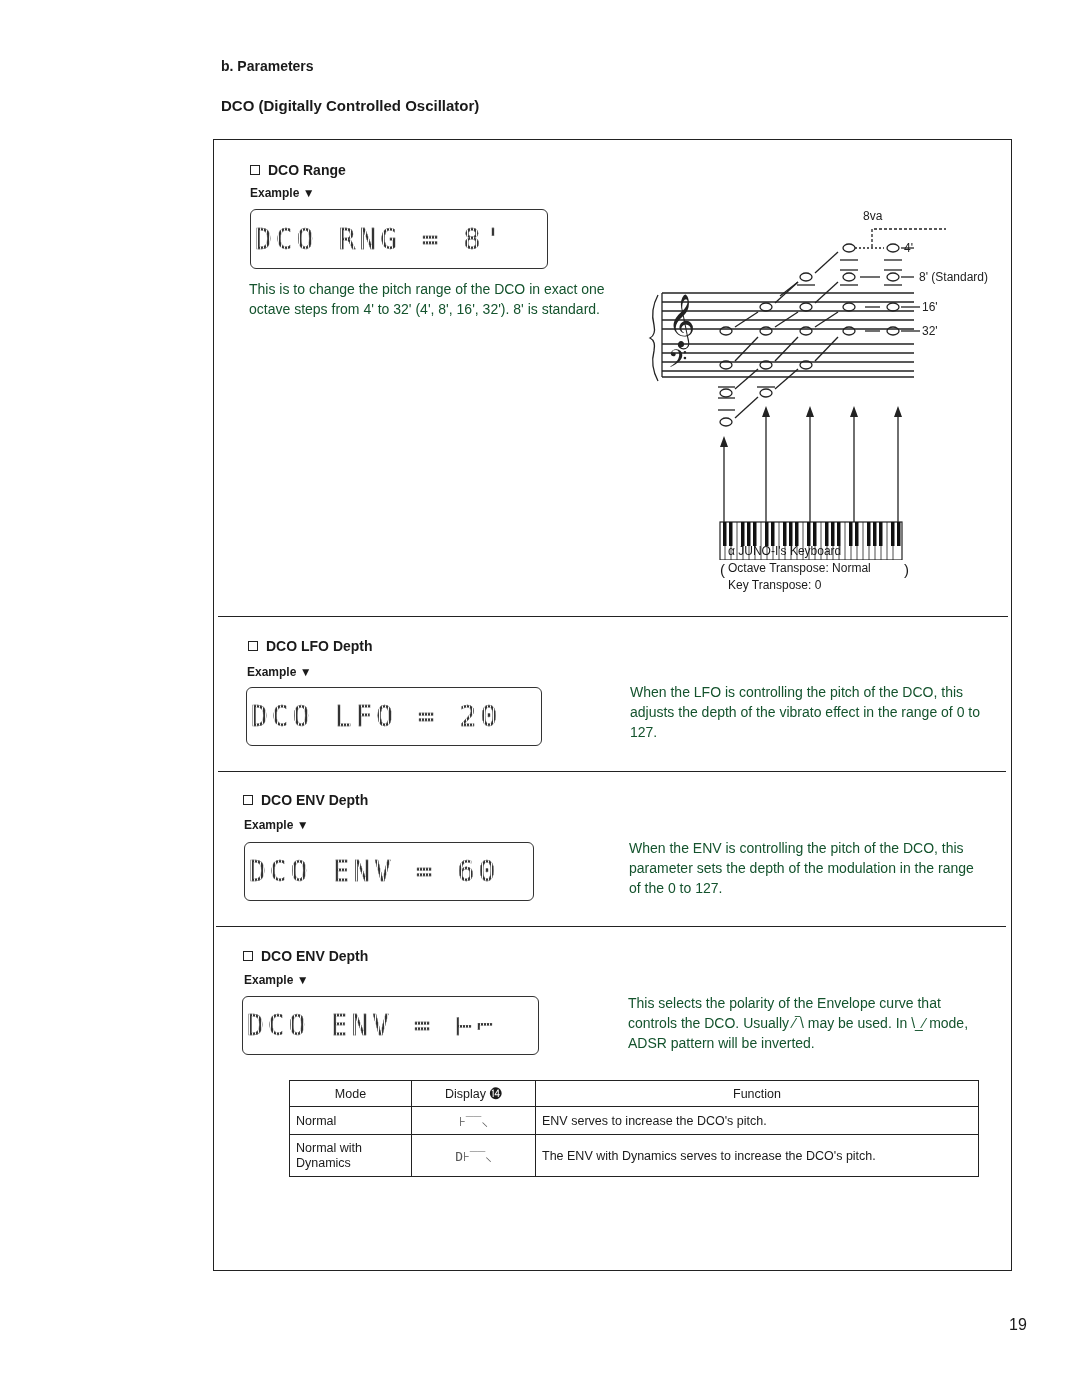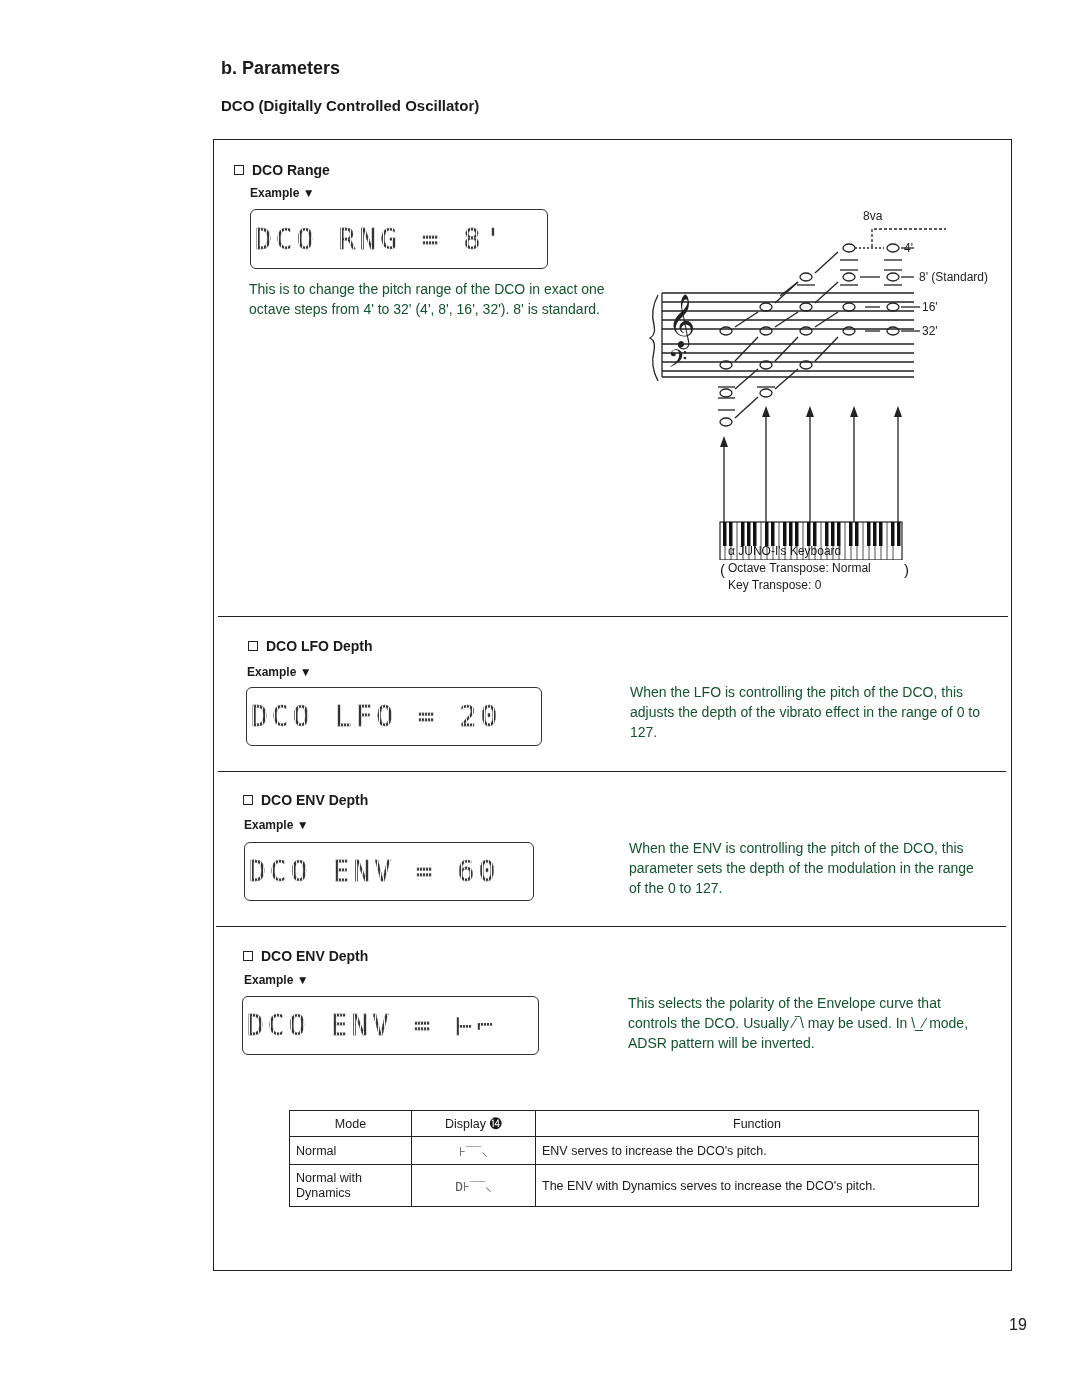--- a/index.html
+++ b/index.html
@@ -1,47 +1,47 @@
 <!DOCTYPE html>
 <html><head>
 <meta charset="utf-8">
 <style>
   html, body { margin:0; padding:0; background:#fff; }
   body { width:1080px; height:1380px; position:relative; font-family:"Liberation Sans", sans-serif; color:#1a1a1a; overflow:hidden; }
   .abs { position:absolute; }
-  .h1 { left:221px; top:58px; font-size:18px; font-weight:bold; }
+  .h1 { left:221px; top:58px; font-size:14px; font-weight:bold; }
   .h2 { left:221px; top:97px; font-size:15px; font-weight:bold; }
   .frame { left:213px; top:139px; width:799px; height:1132px; border:1.5px solid #222; box-sizing:border-box; }
   .sect-line { position:absolute; height:0; border-top:1.5px solid #222; }
   .ptitle { font-size:14px; font-weight:bold; display:flex; align-items:center; gap:8px; }
   .chk { width:8px; height:8px; border:1.2px solid #222; display:inline-block; }
   .example { font-size:12px; font-weight:bold; }
   .lcd { border:1.5px solid #333; border-radius:6px; box-sizing:border-box; font-family:"DejaVu Sans Mono", monospace; font-size:28px; color:#555; letter-spacing:4px; padding-left:4px; display:flex; align-items:center; }
   .lcd span { text-shadow:none; -webkit-text-stroke:0.3px #888; color:transparent; background:repeating-linear-gradient(90deg,#333 0 2px,transparent 2px 3px); -webkit-background-clip:text; background-clip:text; }
   .desc { font-size:14px; line-height:20px; color:#14532d; }
-  table.modes { border-collapse:collapse; font-size:12.5px;margin-top:30px; }
+  table.modes { border-collapse:collapse; font-size:12.5px; }
   table.modes td { border:1.2px solid #222; padding:2px 6px; vertical-align:middle; }
   .disp { font-family:"DejaVu Sans Mono", monospace; text-align:center; color:#555; font-size:13px; }
   .pageno { left:1009px; top:1316px; font-size:16px; }
   .kbd-caption { font-size:12px; line-height:17px; }
   .notelbl { font-size:12px; }
 </style>
 </head>
 <body>
 
 <div class="abs h1">b. Parameters</div>
 <div class="abs h2">DCO (Digitally Controlled Oscillator)</div>
 
 <div class="abs frame"></div>
 
 <div class="sect-line" style="left:218px;top:616px;width:790px;"></div>
 <div class="sect-line" style="left:218px;top:771px;width:788px;"></div>
 <div class="sect-line" style="left:216px;top:926px;width:790px;"></div>
 
-<div class="abs ptitle" style="left:234px;top:162px;">
+<div class="abs ptitle" style="left:250px;top:162px;">
   <span class="chk"></span>
   <span>DCO Range</span>
 </div>
 <div class="abs example" style="left:250px;top:186px;">Example ▼</div>
 <div class="abs lcd" style="left:250px;top:209px;width:298px;height:60px;">
   <span>DCO RNG = 8'</span>
 </div>
 <div class="abs desc" style="left:249px;top:279px;width:360px;">This is to change the pitch range of the DCO in exact one octave steps from 4' to 32' (4', 8', 16', 32'). 8' is standard.</div>
 
 <svg class="abs" style="left:640px;top:200px;" width="380" height="360" viewBox="0 0 380 360">

